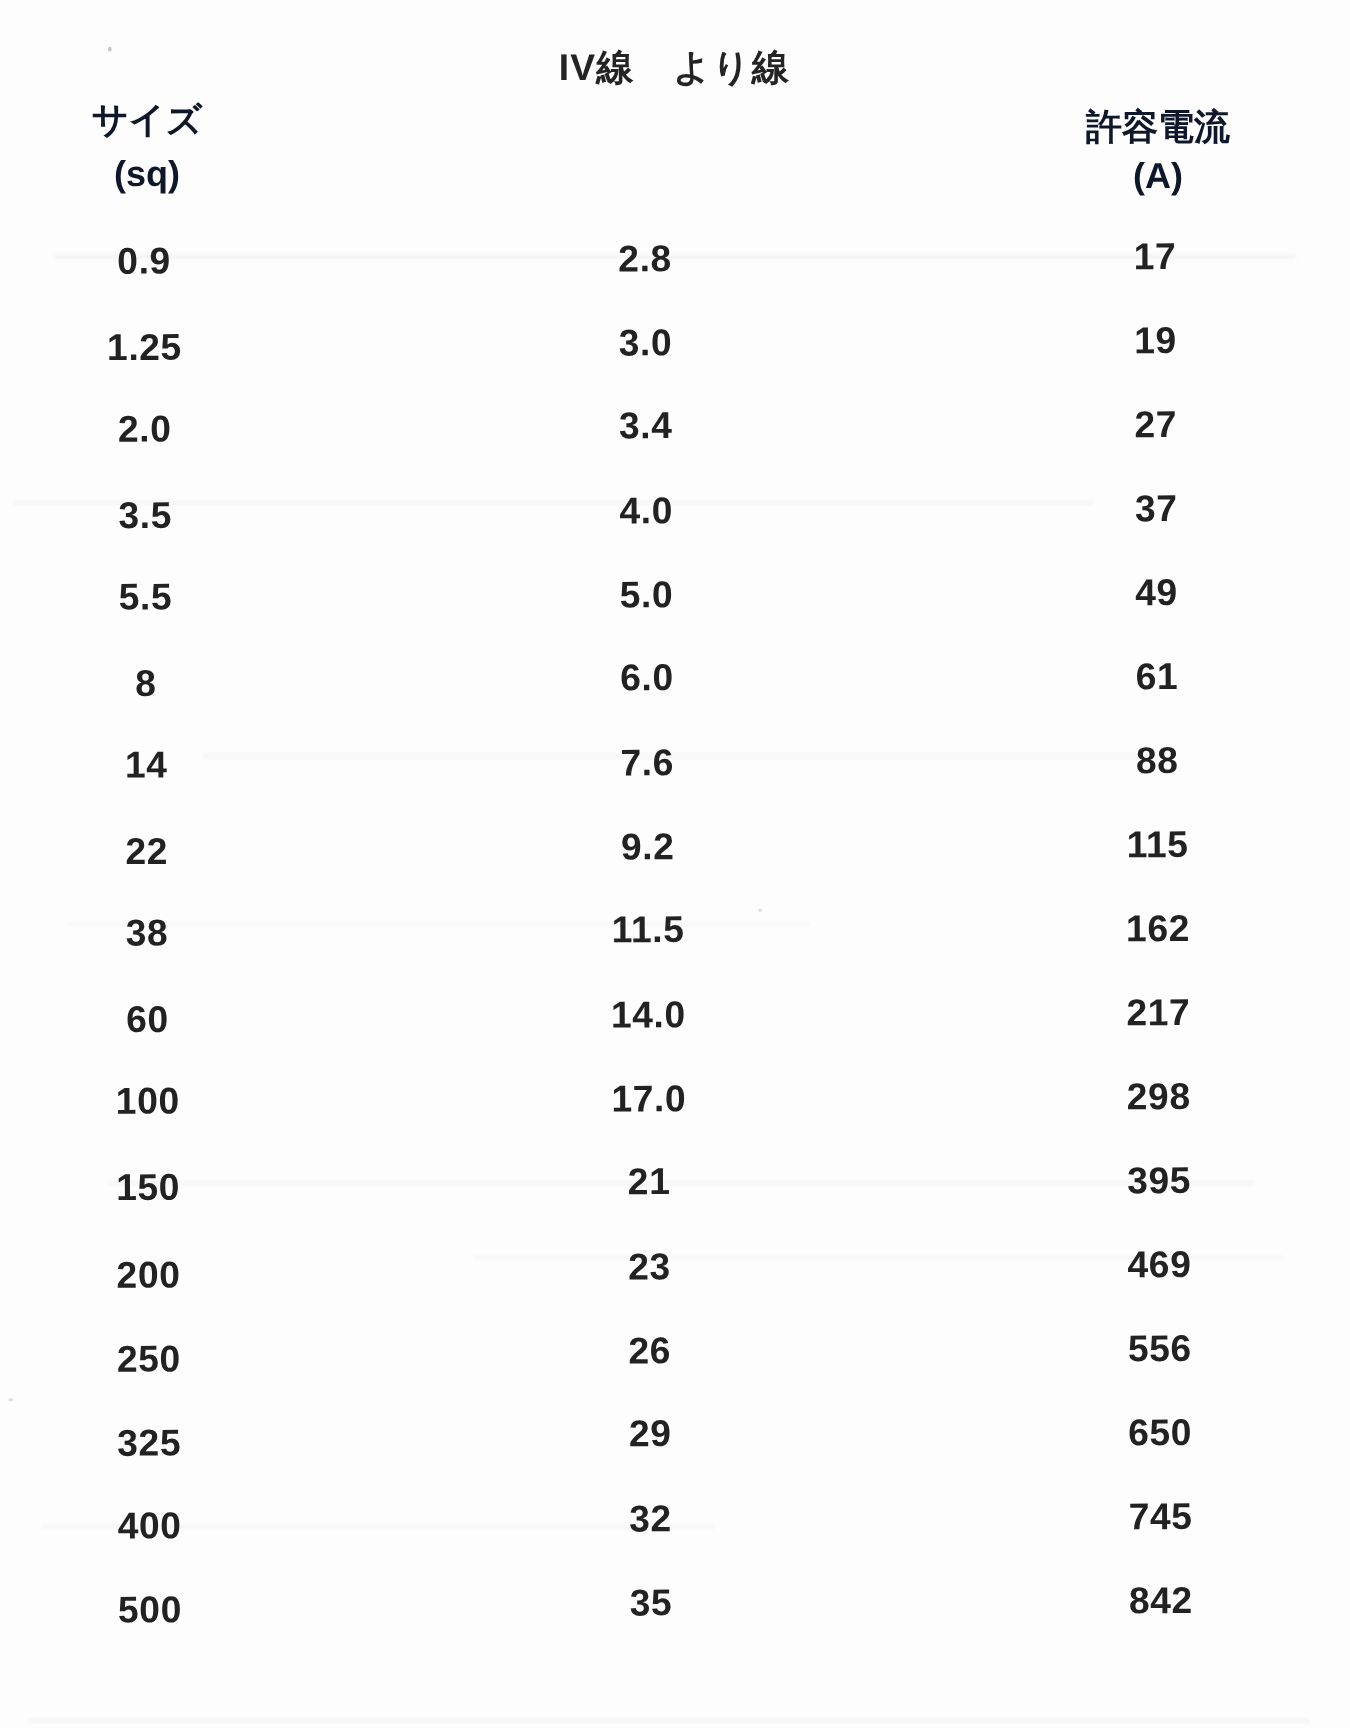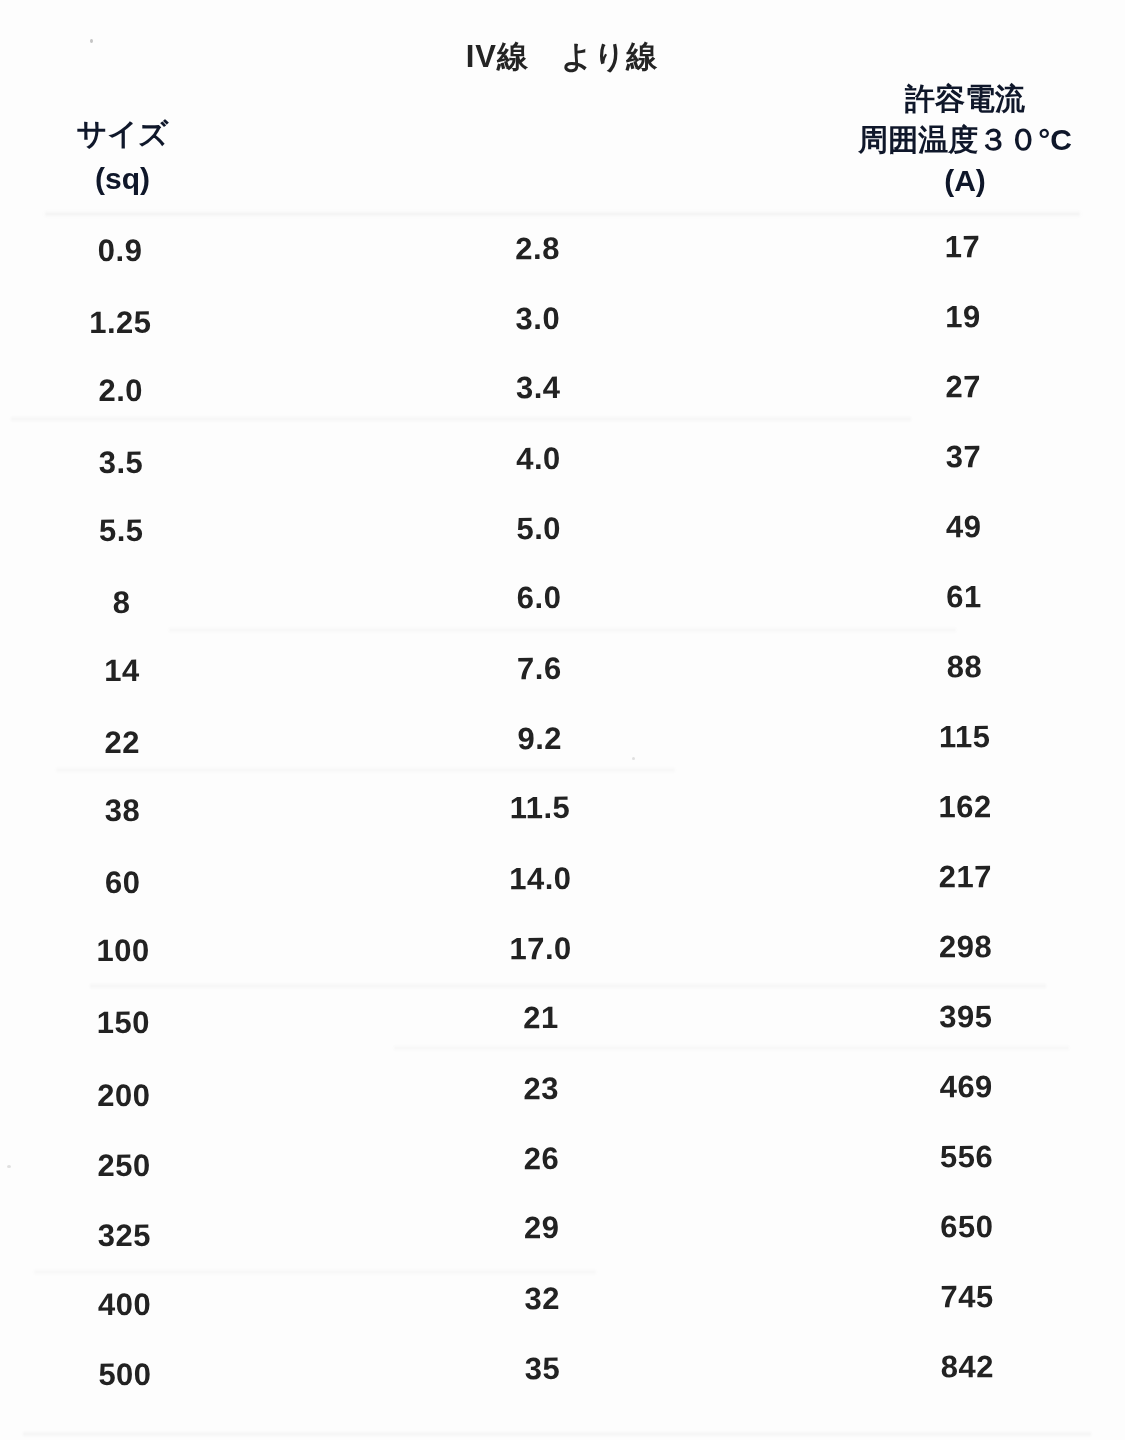--- a/index.html
+++ b/index.html
@@ -126,21 +126,20 @@
 
     <div class="thead">
       <div class="th c1">
         <span class="hline">サイズ</span>
         <span class="hline">(sq)</span>
       </div>
       <div class="th c2">
       </div>
       <div class="th c3">
         <span class="hline">許容電流</span>
-        <span class="hline">周囲温度３０°C</span>
         <span class="hline">(A)</span>
       </div>
     </div>
 
     <div class="tbody">
   <div class="tr">
     <div class="td c1">0.9</div>
     <div class="td c2">2.8</div>
     <div class="td c3">17</div>
   </div>

